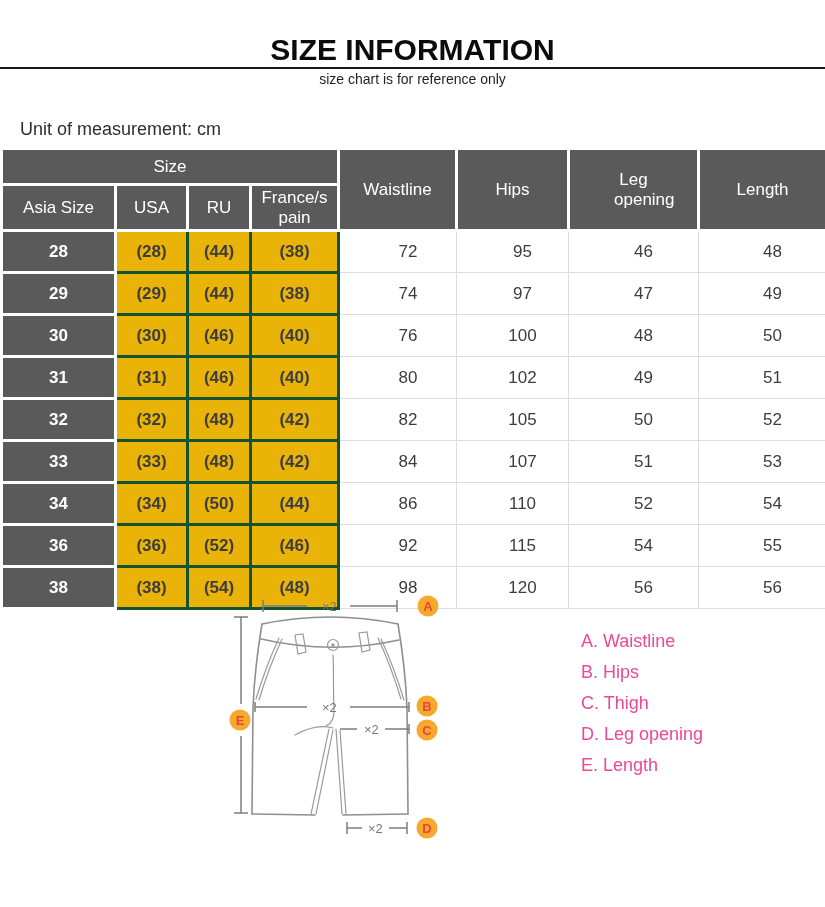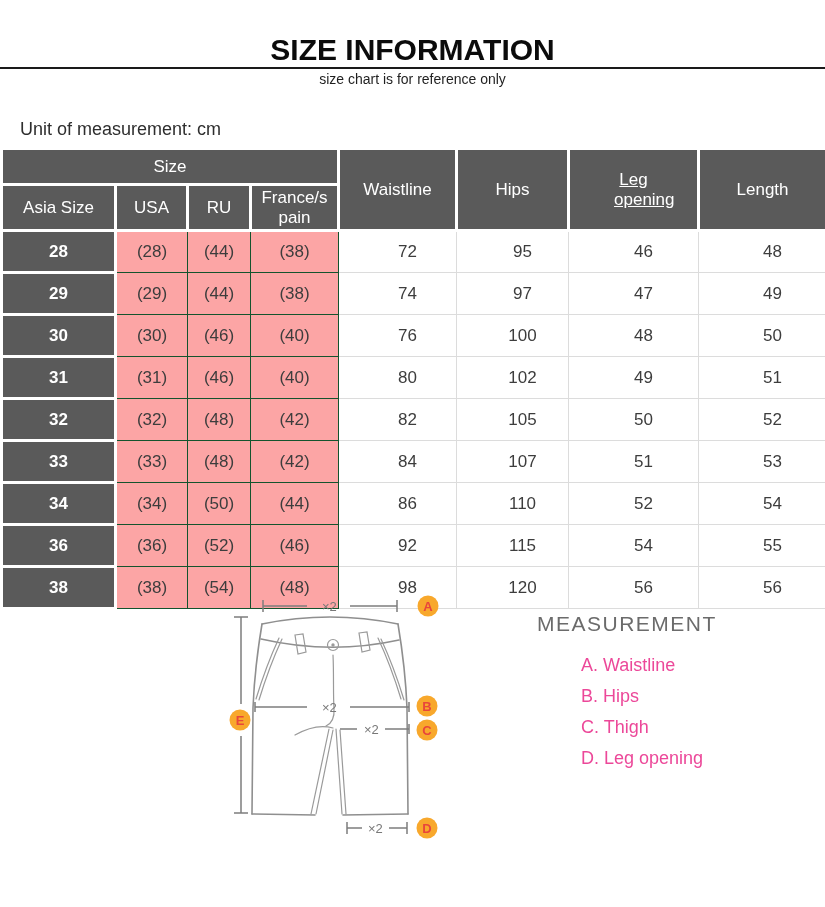--- a/index.html
+++ b/index.html
@@ -21,23 +21,23 @@
   
   table.size-table{
     position:absolute;top:147px;left:0;width:825px;table-layout:fixed;
     border-collapse:collapse;text-align:center;
   }
   .size-table th,.size-table td{padding:0;vertical-align:middle;font-weight:400;}
   .h-dark{background:#5a5a5a;color:#fff;font-weight:700;font-size:17px;border:3px solid #fff;}
   tr.hrow1{height:36px;} tr.hrow2{height:46px;}
   .size-table td{height:39px;font-size:17px;color:#3d3d3d;}
   td.c-dark{background:#5a5a5a;color:#fff;font-weight:700;border:3px solid #fff;}
-  td.c-light{background:#fca5a5;border:1px solid #14532d;}
+  td.c-light{background:#eab308;border:3px solid #14532d;font-weight:bold;}
   td.c-white{background:#fff;border:1px solid #dcdcdc;padding-left:20px;}
-  th.th-narrow{padding:0 44px;text-decoration:underline;}
+  th.th-narrow{padding:0 44px;}
   
   .diagram-svg{position:absolute;left:218px;top:588px;}
   .sketch{stroke:#8f8f8f;stroke-width:1.6;fill:none;stroke-linecap:round;stroke-linejoin:round;}
   .sketch-thin{stroke:#9a9a9a;stroke-width:1.2;fill:none;stroke-linecap:round;}
   .measure{stroke:#7d7d7d;stroke-width:1.5;fill:none;stroke-linecap:butt;}
   .x2{fill:#787878;font-size:13px;font-family:"Liberation Sans",sans-serif;}
   .marker-dot{fill:#f8a82c;}
   .marker-letter{
     fill:#e8463b;font-size:13px;font-weight:700;
     font-family:"Liberation Sans",sans-serif;text-anchor:middle;
@@ -238,22 +238,22 @@
       <circle class="marker-dot" cx="427" cy="830" r="10.5"></circle>
       <text class="marker-letter" x="427" y="835">D</text>
     </g>
     <g>
       <circle class="marker-dot" cx="240" cy="722" r="10.5"></circle>
       <text class="marker-letter" x="240" y="727">E</text>
     </g>
   </svg>
 
   <div class="legend">
-    <div class="legend-title">MEASUREMENT</div>
     <ul class="legend-list">
       <li>A. Waistline</li>
       <li>B. Hips</li>
       <li>C. Thigh</li>
       <li>D. Leg opening</li>
+      <li>E. Length</li>
     </ul>
   </div>
 
 </div>
 
 </body></html>

